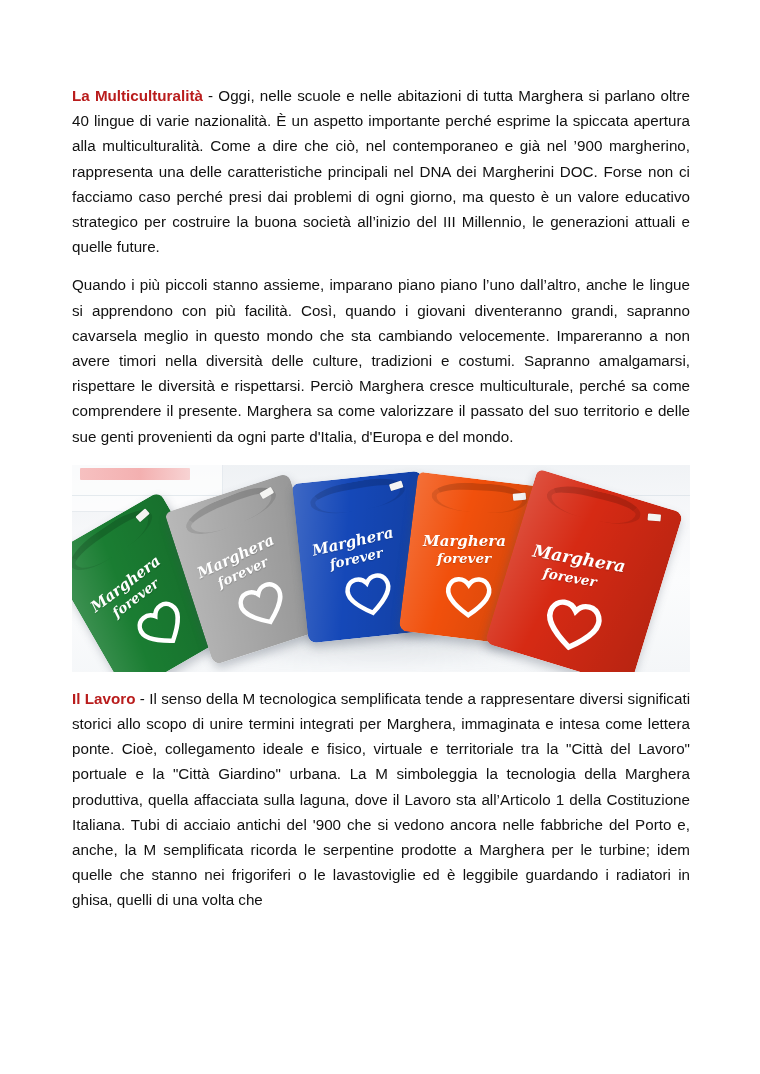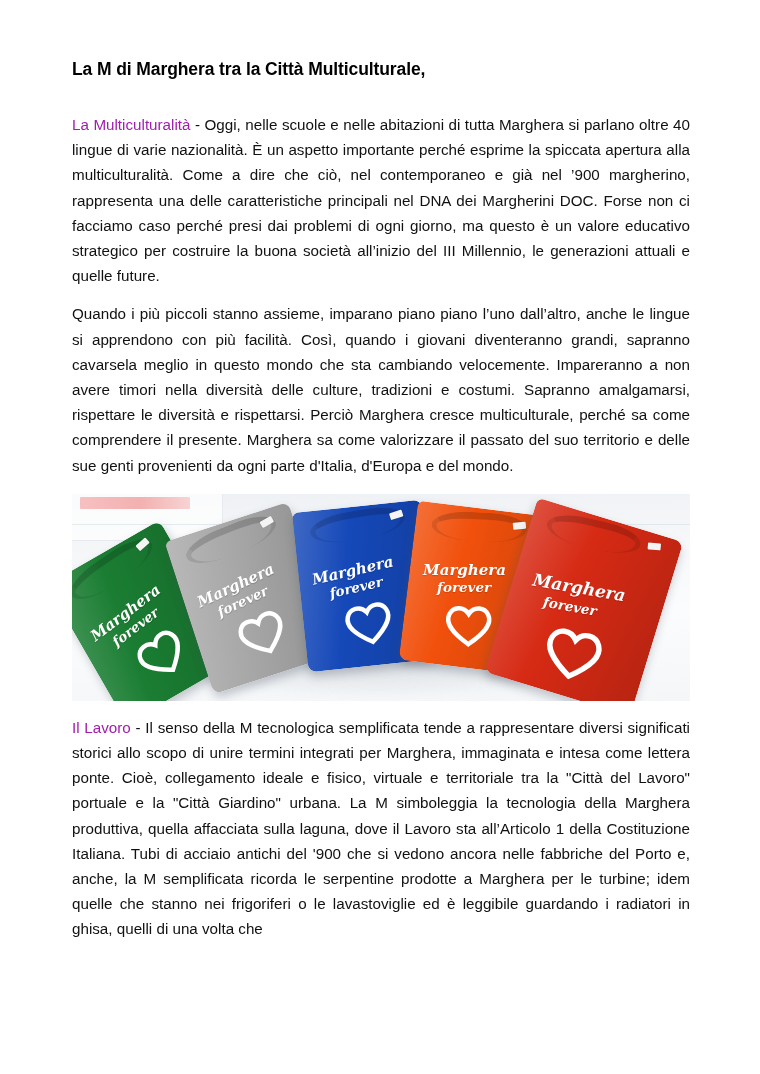--- a/index.html
+++ b/index.html
@@ -45,22 +45,22 @@
     font-size: 15.2px;
     line-height: 25.2px;
     text-align: justify;
     text-justify: inter-word;
     margin: 0 0 13px 0;
     color: #111111;
     hyphens: none;
   }
   .para.last { margin-bottom: 13px; }
   .lead {
-    font-weight: normal;
-    color: #a21caf;
+    font-weight: bold;
+    color: #b91c1c;
   }
 
   
   .photo-wrap {
     margin: 16px 0 14px 0;
     width: 618px;
     height: 207px;
     position: relative;
     overflow: hidden;
     background: #f2f4f6;
@@ -174,21 +174,20 @@
   #shirt-red .script { font-size: 17px; line-height: 20px; left: 20px; top: 62px; width: 120px; }
   #shirt-red .heart { left: 46px; top: 108px; width: 66px; height: 58px; }
 </style>
 </head>
 <body>
 
 <div class="page">
   <div class="content">
 
     <h1 class="doc-title">
-      <span class="tline">La M di Marghera tra la Città Multiculturale,</span>
     </h1>
 
     <p class="para">
       <span class="lead">La Multiculturalità</span><span> - Oggi, nelle scuole e nelle abitazioni di tutta Marghera si parlano oltre 40 lingue di varie nazionalità. È un aspetto importante perché esprime la spiccata apertura alla multiculturalità. Come a dire che ciò, nel contemporaneo e già nel ’900 margherino, rappresenta una delle caratteristiche principali nel DNA dei Margherini DOC. Forse non ci facciamo caso perché presi dai problemi di ogni giorno, ma questo è un valore educativo strategico per costruire la buona società all’inizio del III Millennio, le generazioni attuali e quelle future.</span>
     </p>
 
     <p class="para">
       <span>Quando i più piccoli stanno assieme, imparano piano piano l’uno dall’altro, anche le lingue si apprendono con più facilità. Così, quando i giovani diventeranno grandi, sapranno cavarsela meglio in questo mondo che sta cambiando velocemente. Impareranno a non avere timori nella diversità delle culture, tradizioni e costumi. Sapranno amalgamarsi, rispettare le diversità e rispettarsi. Perciò Marghera cresce multiculturale, perché sa come comprendere il presente. Marghera sa come valorizzare il passato del suo territorio e delle sue genti provenienti da ogni parte d'Italia, d'Europa e del mondo.</span>
     </p>
 

